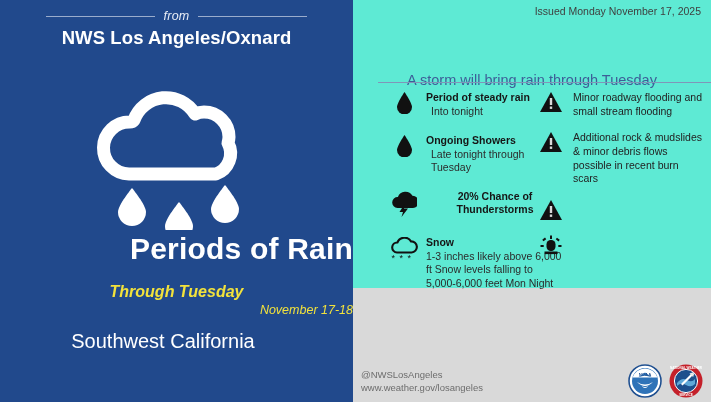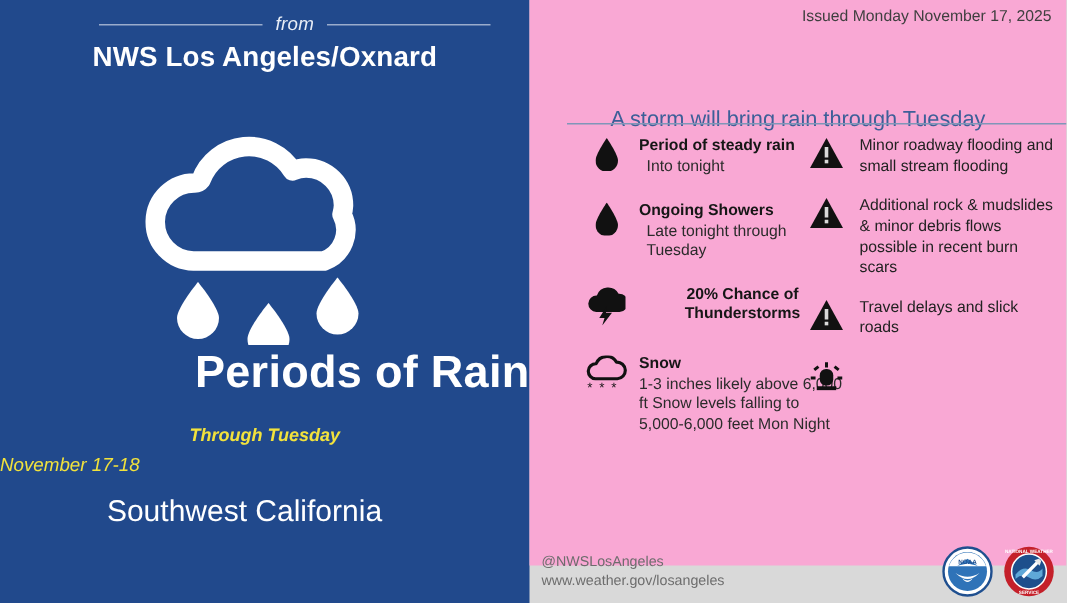--- a/index.html
+++ b/index.html
@@ -16,21 +16,21 @@
   
   #left-panel{
     position:absolute;left:0;top:0;width:353px;height:402px;
     background:#21498c;
     color:#ffffff;
     box-sizing:border-box;
   }
   .from-row{
     position:absolute;left:0;top:9px;width:353px;
     display:flex;align-items:center;justify-content:center;gap:9px;
-    padding:0 46px;box-sizing:border-box;margin-left:20px;
+    padding:0 46px;box-sizing:border-box;
   }
   .from-rule{flex:1 1 auto;height:1px;background:#b9c6dc;opacity:.8;}
   .from-word{
     font-style:italic;font-size:12.5px;color:#e8edf6;letter-spacing:.2px;
     white-space:nowrap;
   }
   #office-name{
     position:absolute;left:0;top:27px;width:353px;text-align:center;
     font-size:18.5px;font-weight:bold;color:#ffffff;letter-spacing:.1px;
   }
@@ -39,35 +39,35 @@
     position:absolute;left:0;top:78px;width:353px;height:155px;
     display:flex;align-items:flex-start;justify-content:center;
   }
 
   #headline-left{
     position:absolute;left:0;top:232px;width:353px;text-align:right;
     font-size:30px;font-weight:bold;color:#ffffff;letter-spacing:.2px;
   }
   #timing-main{
     position:absolute;left:0;top:283px;width:353px;text-align:center;
-    font-size:12px;font-style:italic;font-weight:bold;color:#f2e23c;
+    font-size:16px;font-style:italic;font-weight:bold;color:#f2e23c;
   }
   #timing-dates{
-    position:absolute;left:0;top:303px;width:353px;text-align:left;
+    position:absolute;left:0;top:303px;width:353px;text-align:right;
     font-size:12.5px;font-style:italic;color:#f2e23c;
   }
   #region-name{
     position:absolute;left:0;top:330px;width:326px;text-align:center;
     font-size:20px;color:#ffffff;font-weight:normal;
   }
 
   
   #right-panel{
-    position:absolute;left:353px;top:0;width:358px;height:377px;
-    background:#f9a8d4;box-sizing:border-box;
+    position:absolute;left:353px;top:0;width:358px;height:288px;
+    background:#5eead4;box-sizing:border-box;
   }
   #issued-line{
     position:absolute;right:10px;top:5px;
     font-size:10.5px;color:#3f3f3f;white-space:nowrap;
   }
   #right-headline{
     position:absolute;left:0;top:32px;width:358px;text-align:center;
     font-size:14.5px;color:#3d5f98;white-space:nowrap;margin-top:40px;
   }
   #headline-divider{
@@ -264,23 +264,20 @@
           </div>
         </div>
 
         <div class="bullet hazard-item">
           <div class="bullet-icon">
             <svg width="22" height="20" viewBox="0 0 22 20" aria-hidden="true">
               <path d="M11 0 L22 20 L0 20 Z" fill="#111111"></path>
               <rect x="9.8" y="6" width="2.4" height="7" fill="#d9d9d9"></rect>
               <rect x="9.8" y="14.5" width="2.4" height="2.4" fill="#d9d9d9"></rect>
             </svg>
-          </div>
-          <div class="bullet-text">
-            <p class="b-plain">Travel delays and slick roads</p>
           </div>
         </div>
 
         <div class="bullet">
           <div class="bullet-icon">
             <svg width="24" height="23" viewBox="0 0 24 23" aria-hidden="true">
               <rect x="7.5" y="6" width="9" height="11" rx="4.2" fill="#111111"></rect>
               <rect x="5.5" y="17.5" width="13" height="2.6" fill="#111111"></rect>
               <rect x="11" y="1.5" width="2" height="3.5" fill="#111111"></rect>
               <rect x="3.5" y="4.5" width="3.5" height="2" transform="rotate(-38 5.2 5.5)" fill="#111111"></rect>

